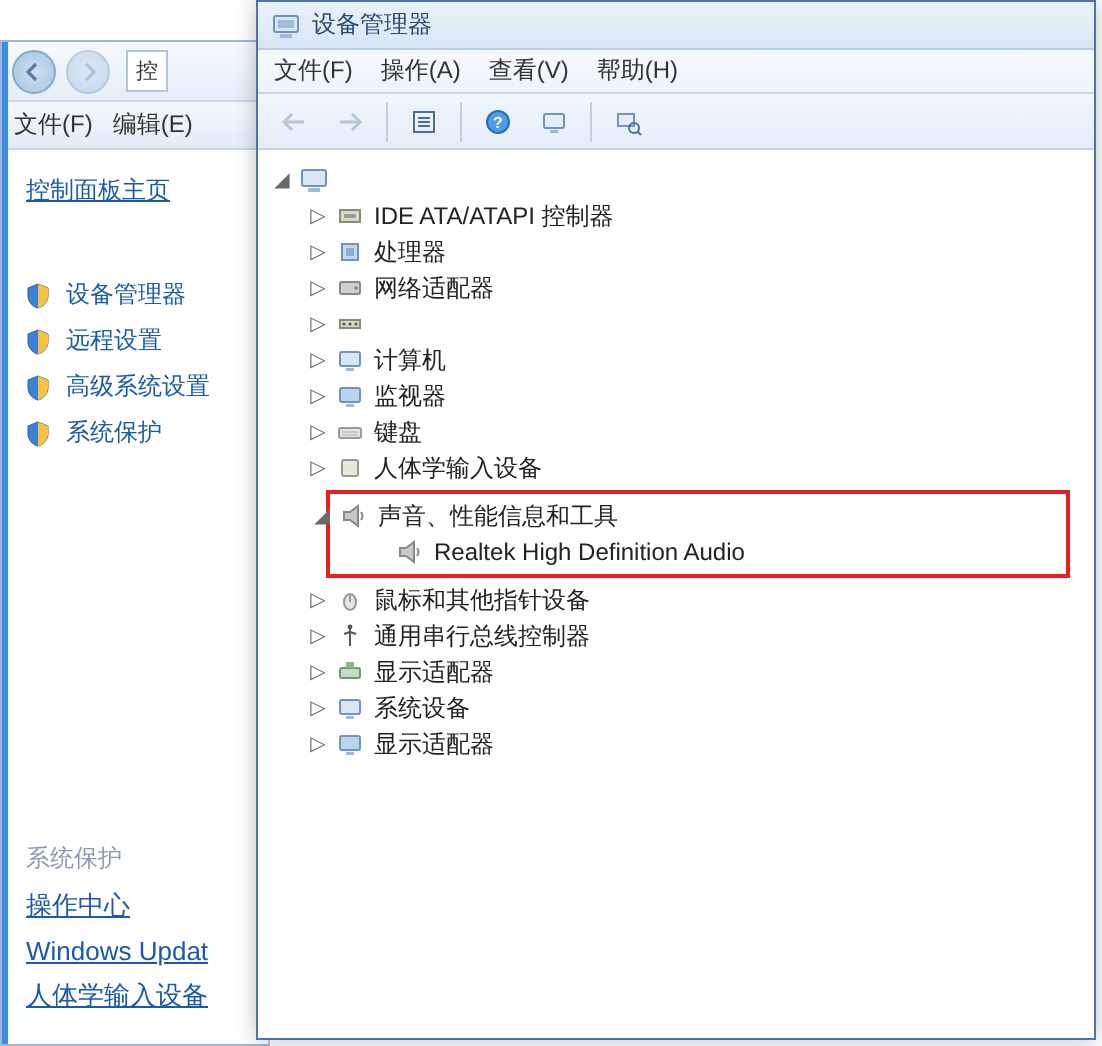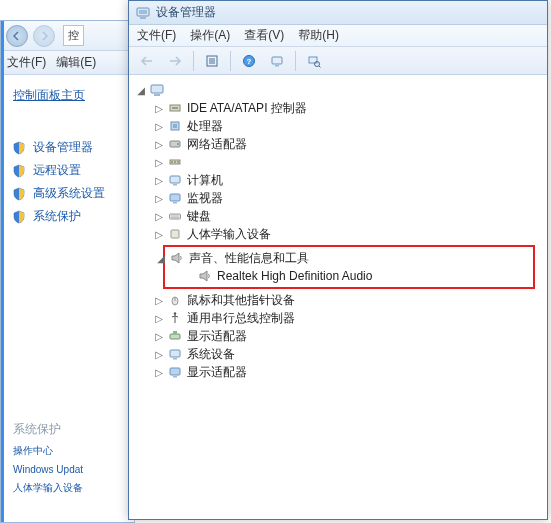--- a/index.html
+++ b/index.html
@@ -9,21 +9,21 @@
 .back-window { position: absolute; left: 0; top: 20px; width: 135px; height: 503px; border: 1px solid #9db8d8; background: linear-gradient(#e9f1fb, #dce9f7); }
 .back-top { height: 30px; background: linear-gradient(#f6fafe, #e4edf8); border-bottom: 1px solid #c6d6e8; display: flex; align-items: center; }
 .nav-circle { width: 22px; height: 22px; border-radius: 50%; background: radial-gradient(#cfe0f2, #a7c3e0); border: 1px solid #8aa9c9; margin-left: 5px; display: flex; align-items: center; justify-content: center; color: #5a7da5; font-size: 11px; }
 .addr-bit { margin-left: 8px; font-size: 11px; color: #333; background: #fff; border: 1px solid #b0c4dc; padding: 2px 4px; }
 .back-menu { height: 24px; background: linear-gradient(#f3f8fd, #e2ecf8); border-bottom: 1px solid #c6d6e8; display: flex; align-items: center; font-size: 12px; color: #333; padding-left: 6px; gap: 10px; }
 .side-panel { background: #fff; margin: 0; padding: 8px 0; height: calc(100% - 54px); }
 .side-heading { font-size: 12px; color: #1a5aa8; padding: 4px 12px; margin-bottom: 20px; text-decoration: underline; }
 .side-item { display: flex; align-items: center; gap: 6px; padding: 3px 10px; font-size: 12px; color: #1a5aa8; cursor: pointer; }
 .side-item .ico { width: 16px; height: 16px; display: flex; align-items: center; justify-content: center; }
 .side-faint { font-size: 12px; color: #8a9bae; padding: 3px 12px; }
-.side-link { font-size: 10px; color: #1a5aa8; padding: 3px 12px; cursor: pointer; }
+.side-link { font-size: 13px; color: #1a5aa8; padding: 3px 12px; cursor: pointer; text-decoration: underline; }
 .thin-bar { position: absolute; left: 0; bottom: 0; width: 3px; height: 100%; background: #3d8de8; }
 .right-border-shadow { position: absolute; right: -1px; top: 0; width: 1px; height: 100%; background: #b8c9dd; }
 
 
 .front-window { position: absolute; left: 128px; top: 0; width: 420px; height: 520px; background: #fff; border: 1px solid #4b75a8; box-shadow: 0 0 10px rgba(0,0,0,.25); }
 .title-bar { height: 24px; background: linear-gradient(#eaf2fb, #d7e5f5); display: flex; align-items: center; padding: 0 6px; border-bottom: 1px solid #b9cde4; }
 .title-icon { width: 16px; height: 16px; margin-right: 5px; }
 .title-text { font-size: 12px; color: #2a4a70; }
 .menu-bar { height: 22px; background: linear-gradient(#f6fafe, #ecf3fb); display: flex; align-items: center; gap: 14px; padding: 0 8px; font-size: 12px; color: #333; border-bottom: 1px solid #cdd9e8; }
 .tool-bar { height: 28px; background: linear-gradient(#f1f6fc, #e4edf8); display: flex; align-items: center; gap: 4px; padding: 0 6px; border-bottom: 1px solid #c3d2e4; }

